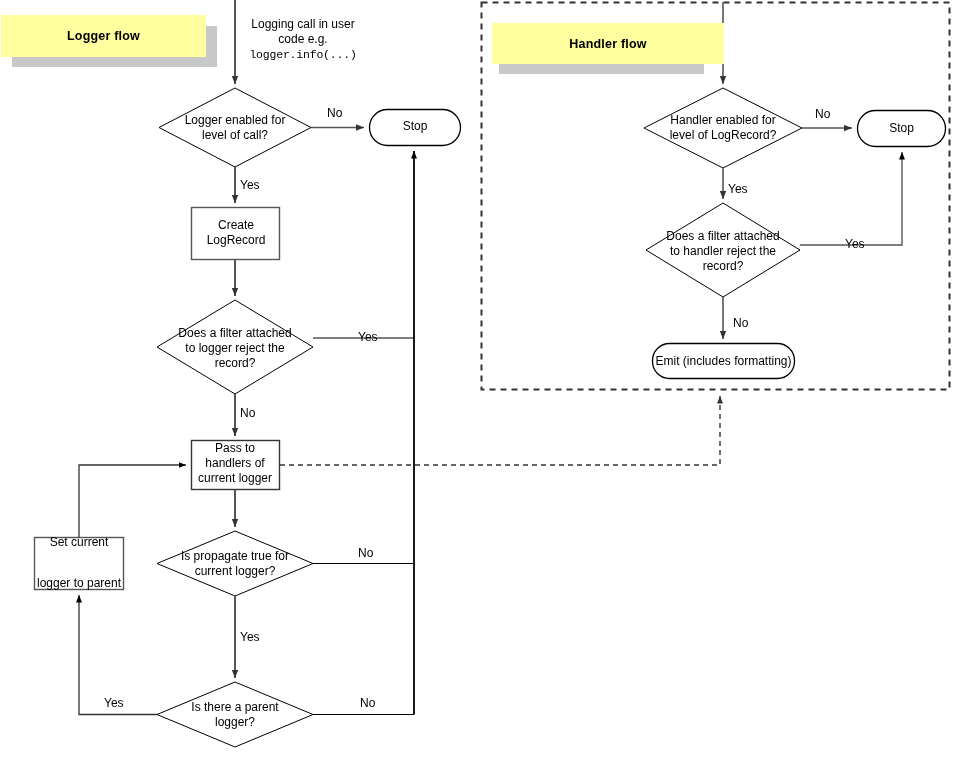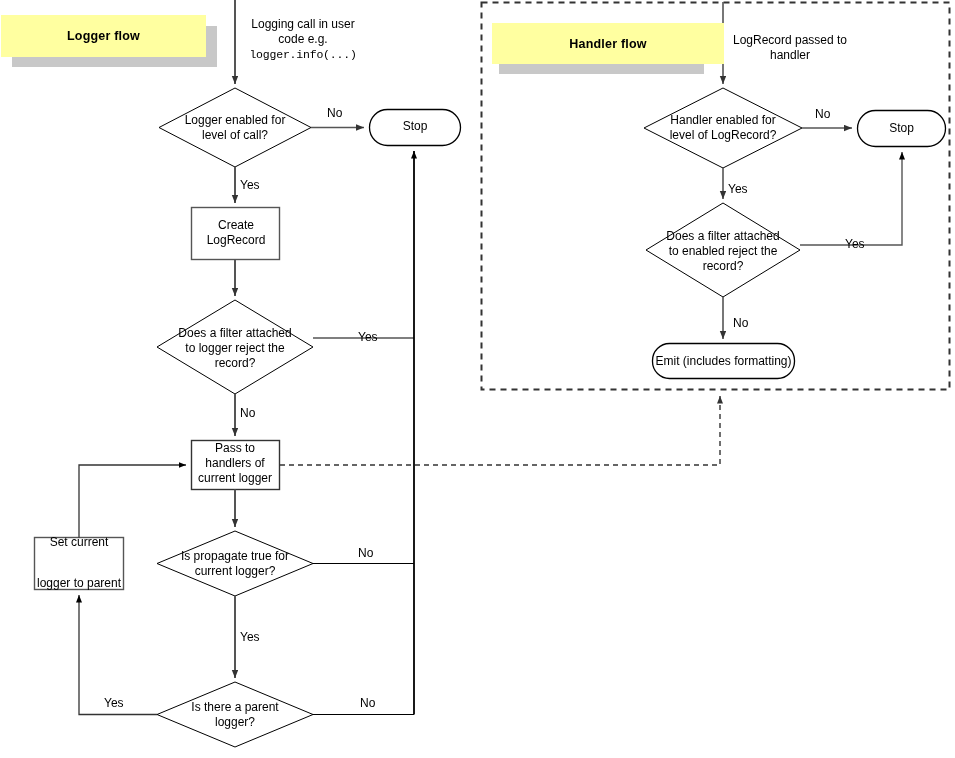--- a/index.html
+++ b/index.html
@@ -221,37 +221,33 @@
 
   <div class="edge-label" style="left:327px; top:106px;"><span>No</span></div>
   <div class="edge-label" style="left:240px; top:178px;"><span>Yes</span></div>
   <div class="edge-label" style="left:358px; top:330px;"><span>Yes</span></div>
   <div class="edge-label" style="left:240px; top:406px;"><span>No</span></div>
   <div class="edge-label" style="left:358px; top:546px;"><span>No</span></div>
   <div class="edge-label" style="left:240px; top:630px;"><span>Yes</span></div>
   <div class="edge-label" style="left:104px; top:696px;"><span>Yes</span></div>
   <div class="edge-label" style="left:360px; top:696px;"><span>No</span></div>
 
-  <div class="start-caption" style="left:728px; top:33px; width:124px;">
-    <span>LogRecord passed to</span>
-    <span>handler</span>
-  </div>
 
   <div class="node-label" style="left:645px; top:112px; width:156px; height:32px;">
     <span>Handler enabled for</span>
     <span>level of LogRecord?</span>
   </div>
 
   <div class="node-label" style="left:858px; top:119px; width:87px; height:18px;">
     <span>Stop</span>
   </div>
 
   <div class="node-label" style="left:644px; top:228px; width:158px; height:46px;">
     <span>Does a filter attached</span>
-    <span>to enabled reject the</span>
+    <span>to handler reject the</span>
     <span>record?</span>
   </div>
 
   <div class="node-label" style="left:653px; top:352px; width:141px; height:18px;text-align:right;">
     <span>Emit (includes formatting)</span>
   </div>
 
   <div class="edge-label" style="left:815px; top:107px;"><span>No</span></div>
   <div class="edge-label" style="left:728px; top:182px;"><span>Yes</span></div>
   <div class="edge-label" style="left:845px; top:237px;"><span>Yes</span></div>

